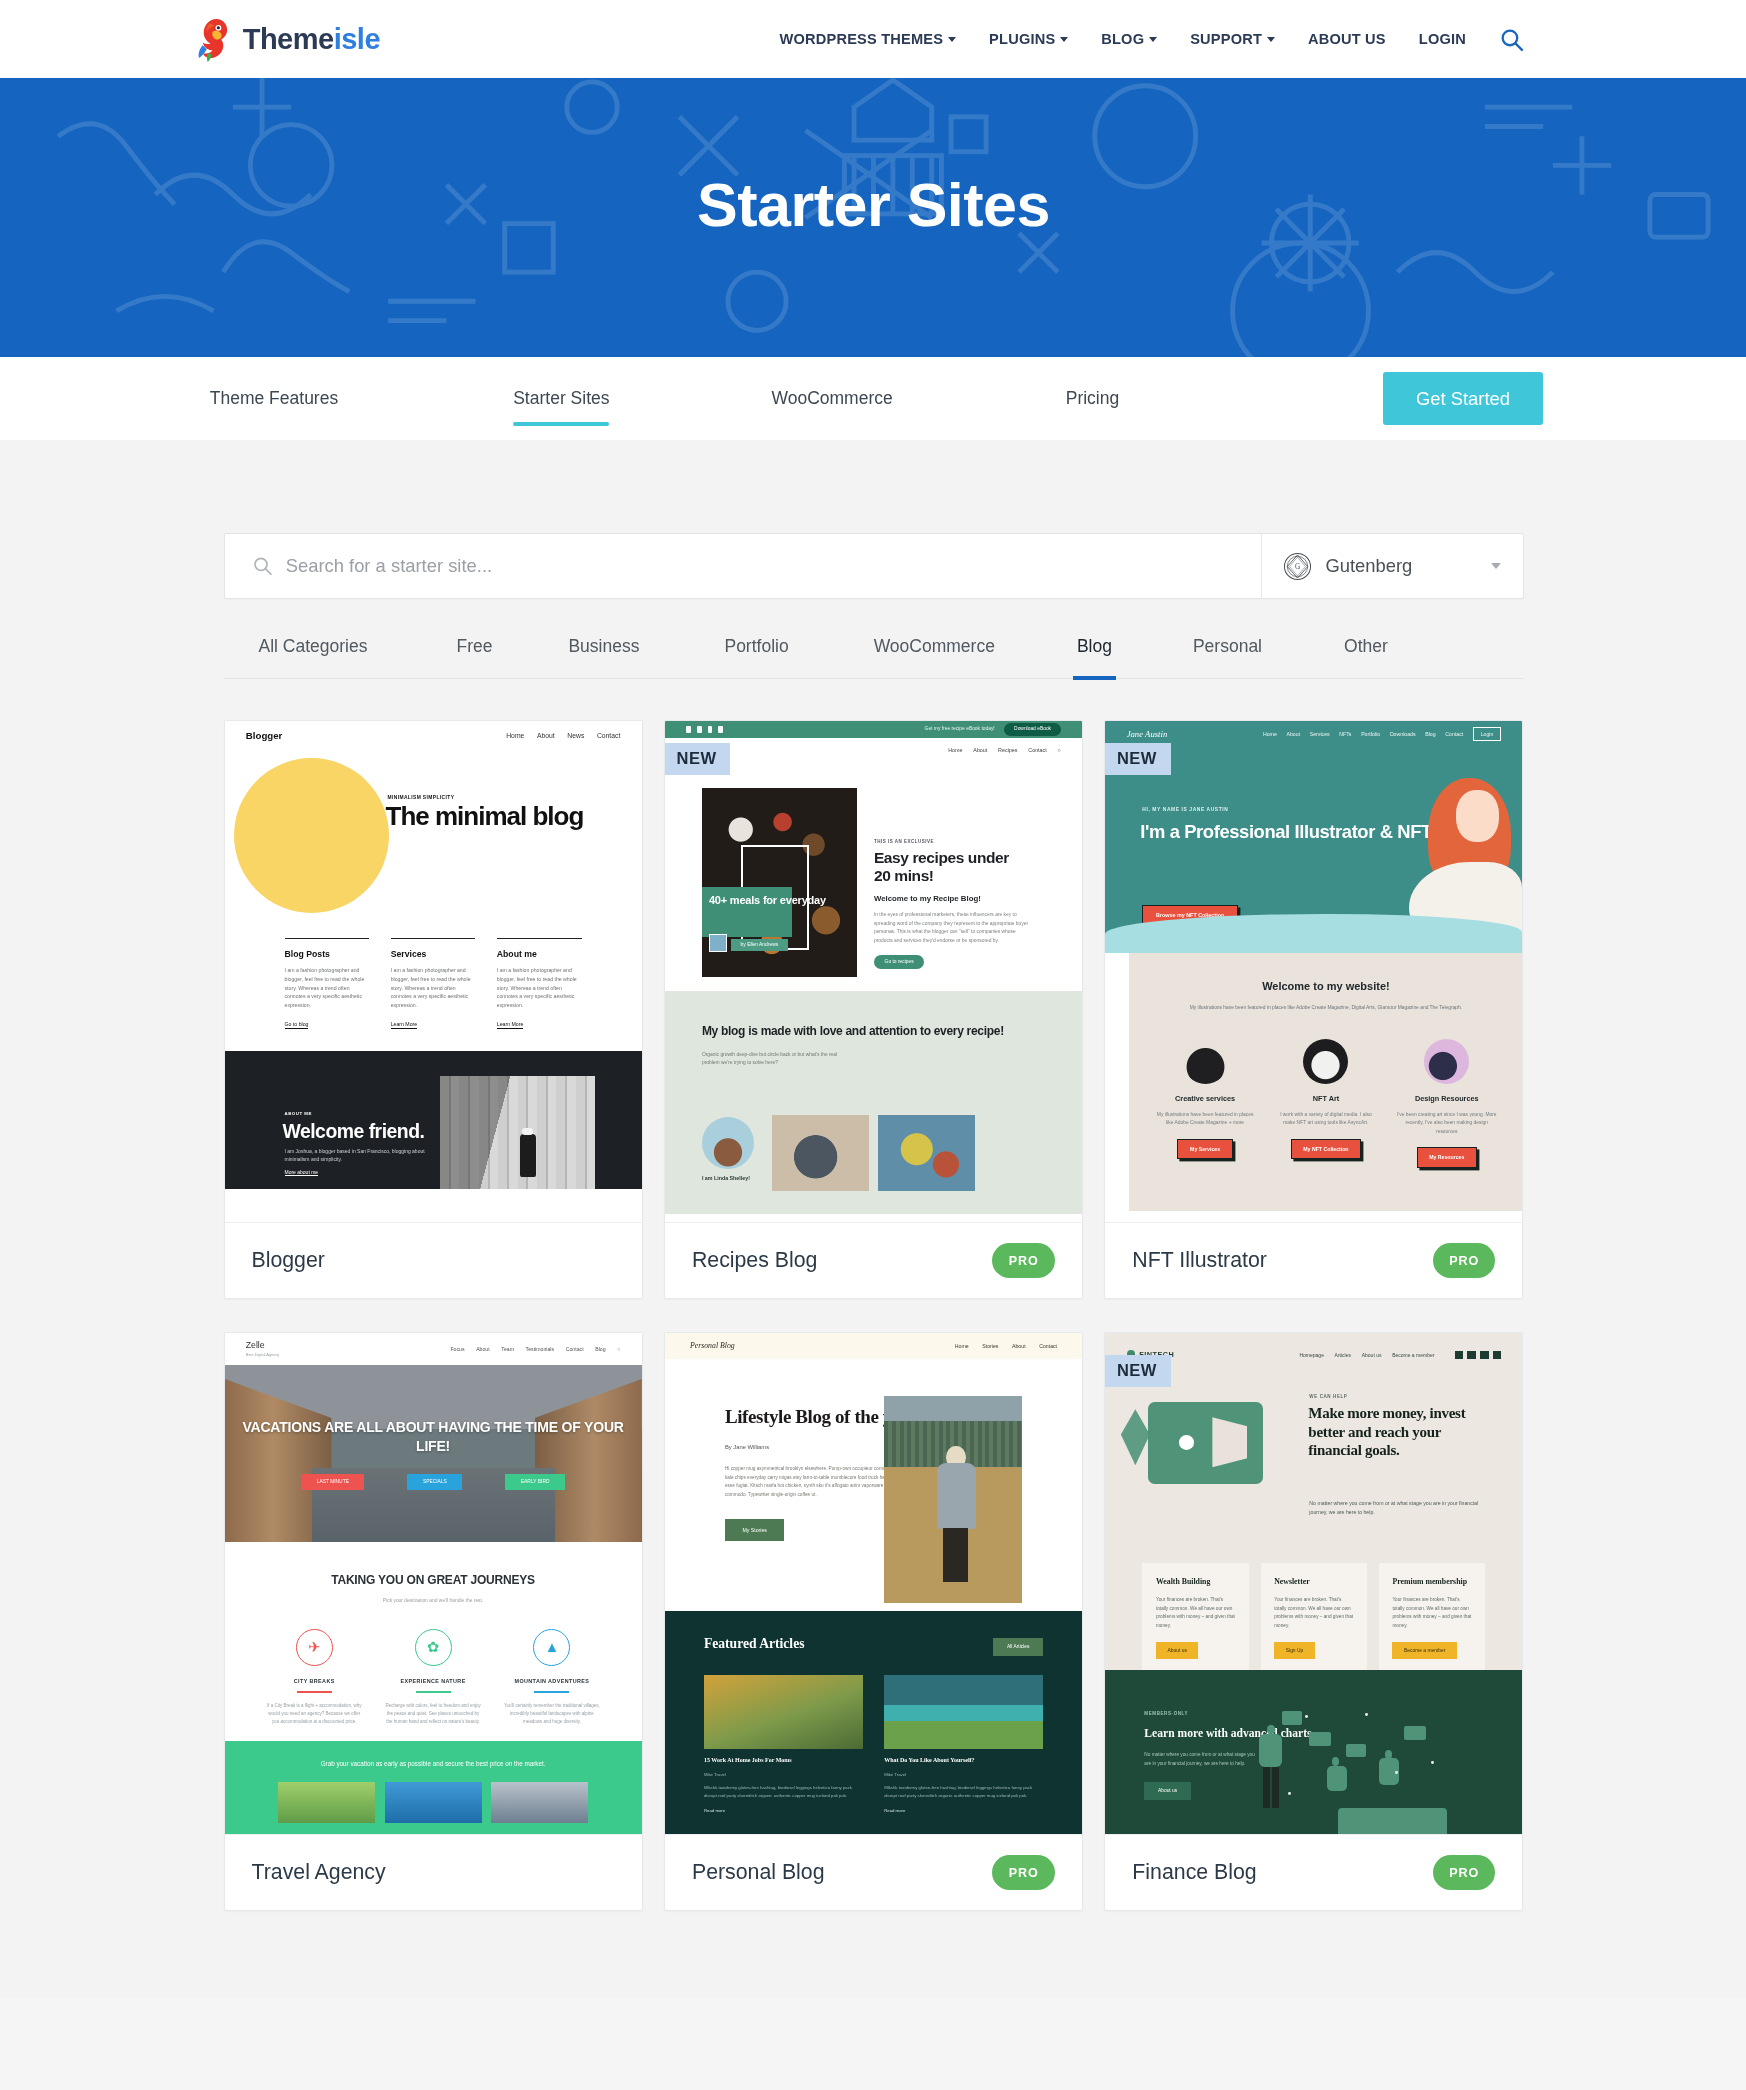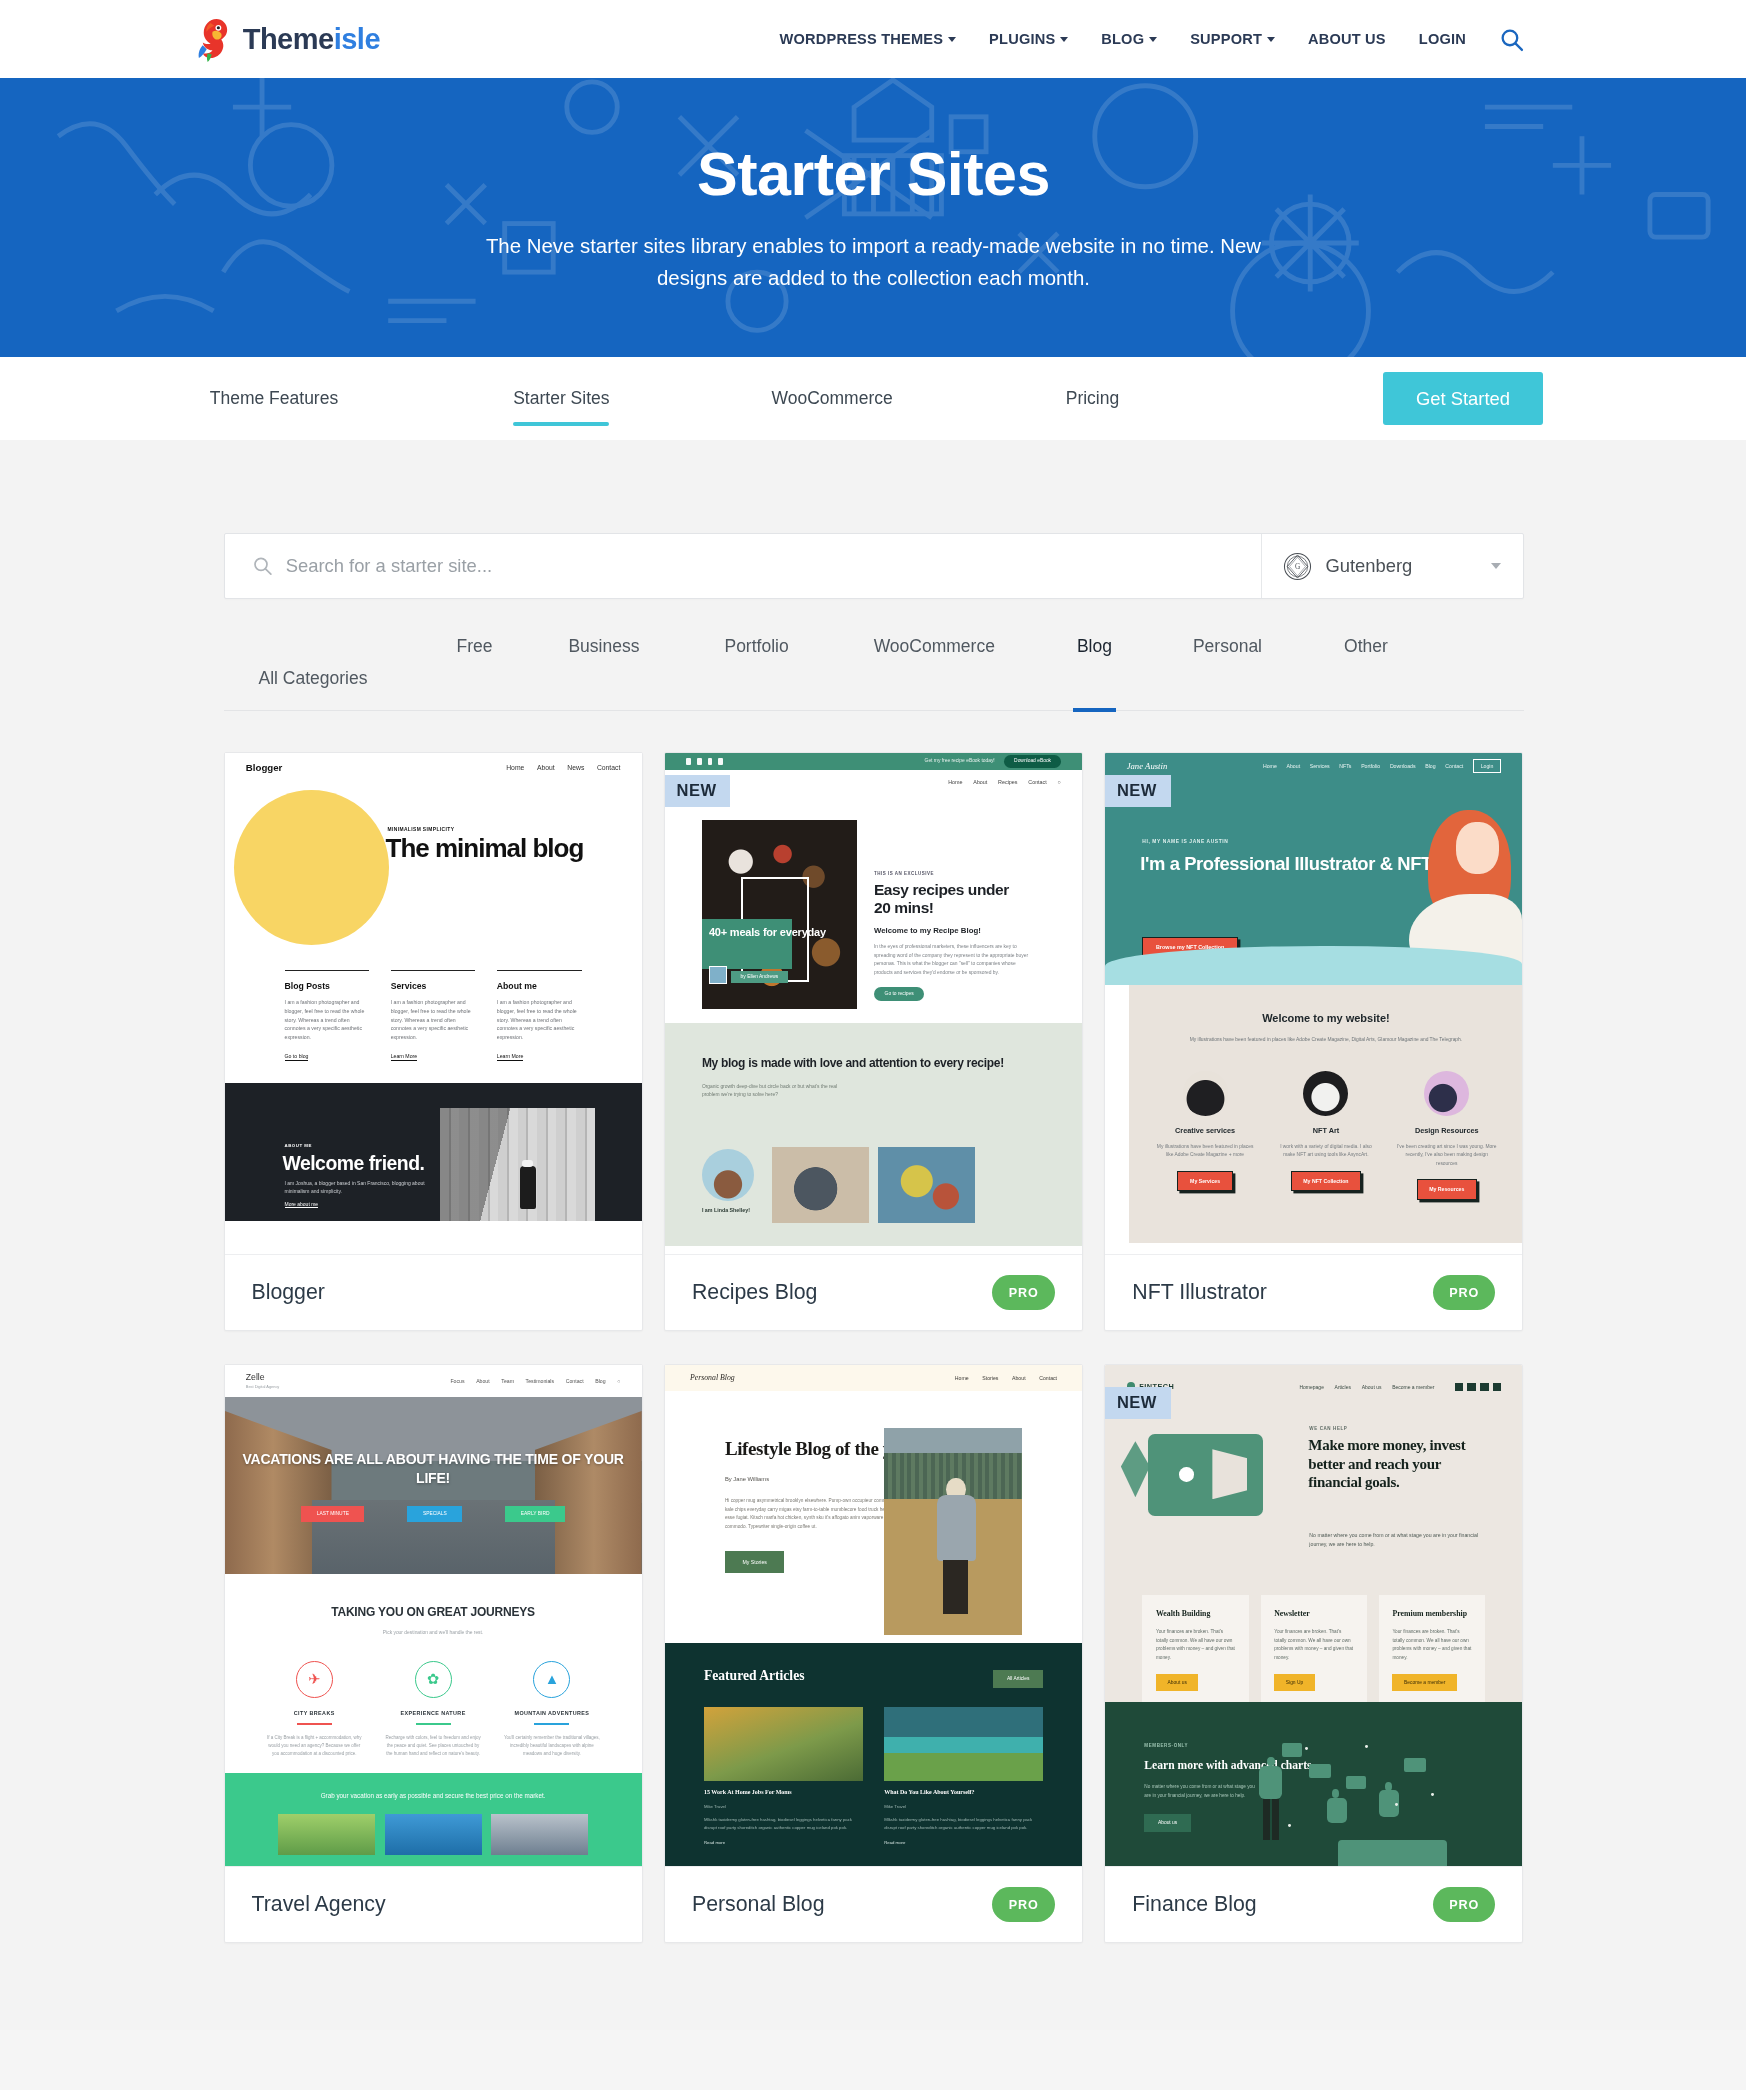--- a/index.html
+++ b/index.html
@@ -199,21 +199,21 @@
     padding-bottom: 0;
   }
   .cat {
     font-size: 17.5px;
     color: #505860;
     cursor: pointer;
     padding: 0 0 21.3px 0;
     position: relative;
     white-space: nowrap;
   }
-  .cat.c0 { margin-left: 35px; margin-top: 32px; }
+  .cat.c0 { margin-left: 35px; }
   .cat.c1 { margin-left: 89px; }
   .cat.c2 { margin-left: 76px; }
   .cat.c3 { margin-left: 85px; }
   .cat.c4 { margin-left: 85px; }
   .cat.c5 { margin-left: 82px; }
   .cat.c6 { margin-left: 81px; }
   .cat.c7 { margin-left: 82px; }
   .cat.active { color: #1c2530; }
   .cat.active::after {
     content: "";
@@ -552,21 +552,20 @@
       <path d="M60 60 q40 -30 70 10 t50 60"></path>
       <rect x="1700" y="120" width="60" height="44" rx="6"></rect>
       <path d="M400 230 h90 M400 250 h60"></path>
       <path d="M1530 30 h90 M1530 50 h60"></path>
       <circle cx="780" cy="230" r="30"></circle>
       <path d="M120 240 q50 -30 100 0"></path>
     </g>
   </svg>
   <div class="hero-inner">
     <h1>Starter Sites</h1>
-    <p>The Neve starter sites library enables to import a ready-made website in no time. New designs are added to the collection each month.</p>
   </div>
 </div>
 
 <div class="tabbar">
   <div class="tabbar-inner">
     <div class="tabitem t0">
         <span>Theme Features</span>
       </div>
     <div class="tabitem t1 active">
         <span>Starter Sites</span>

